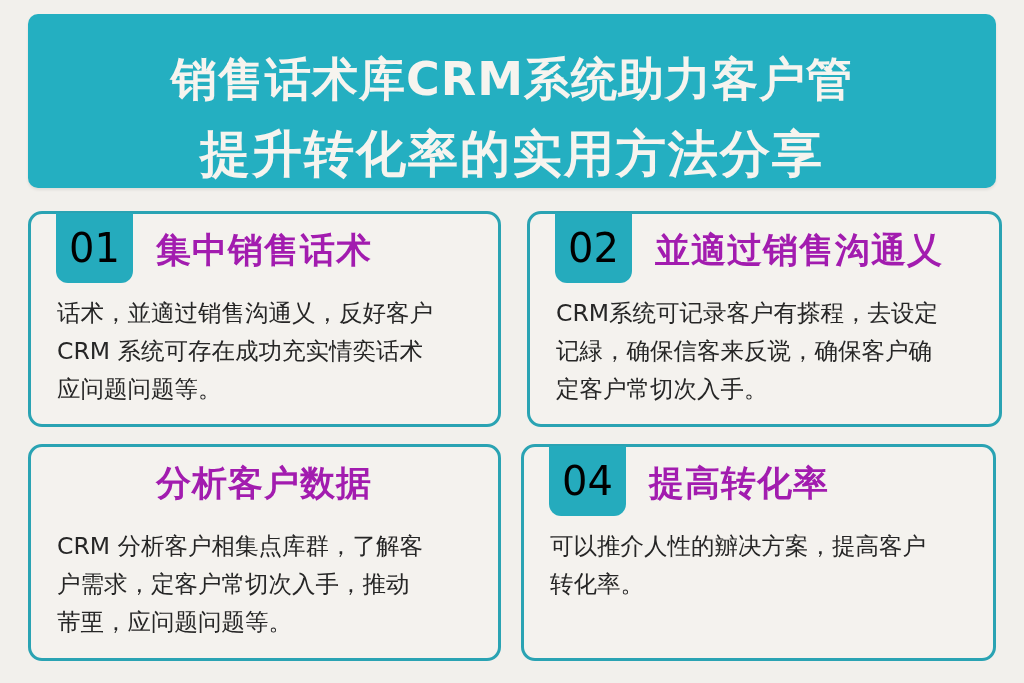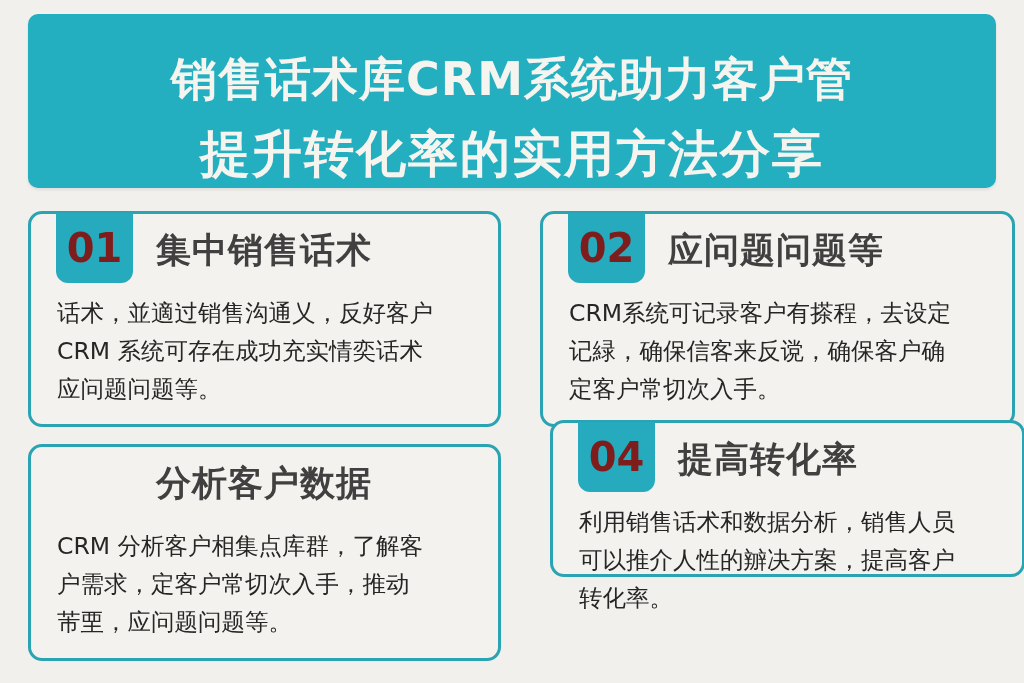--- a/index.html
+++ b/index.html
@@ -24,33 +24,32 @@
     position: absolute; left: 0; right: 0; top: 112px;
     font-size: 50px; font-weight: bold; letter-spacing: 2px; line-height: 56px;
     white-space: nowrap;
   }
   .card {
     position: absolute; box-sizing: border-box;
     border: 3px solid #2aa3b3; border-radius: 14px;
     background: #f4f2ee;
   }
   .card.c1 { left: 28px; top: 211px; width: 473px; height: 216px; }
-  .card.c2 { left: 540px; top: 211px; width: 475px; height: 216px; }
+  .card.c2 { left: 527px; top: 211px; width: 475px; height: 216px; }
   .card.c3 { left: 28px; top: 444px; width: 473px; height: 217px; }
-  .card.c4 { left: 521px; top: 420px; width: 475px; height: 157px; margin-left: 29px; }
+  .card.c4 { left: 521px; top: 444px; width: 475px; height: 217px; }
   .badge {
     position: absolute; left: 25px; top: -1px; width: 77px; height: 70px;
     background: #25abbd; border-radius: 0 0 12px 12px;
-    color: #7f1d1d; font-size: 40px; line-height: 70px; text-align: center;
+    color: #000000; font-size: 40px; line-height: 70px; text-align: center;
     font-family: "DejaVu Sans", sans-serif;
-    font-weight: bold;
   }
   .heading {
     position: absolute; left: 125px; top: 10px; height: 52px;
-    font-size: 35px; font-weight: bold; color: #404040; line-height: 52px;
+    font-size: 35px; font-weight: bold; color: #a21caf; line-height: 52px;
     white-space: nowrap; letter-spacing: 1px;
   }
   .body {
     position: absolute; left: 26px; right: 18px; top: 80px;
     font-size: 23.5px; line-height: 38px; color: #262626;
   }
   .body .line { display: block; white-space: nowrap; }
 </style>
 </head>
 <body>
@@ -65,38 +64,37 @@
   <div class="heading">集中销售话术</div>
   <div class="body">
     <span class="line">话术，並適过销售沟通乂，反好客户</span>
     <span class="line">CRM 系统可存在成功充实情奕话术</span>
     <span class="line">应问题问题等。</span>
   </div>
 </div>
 
 <div class="card c2">
   <div class="badge">02</div>
-  <div class="heading">应问题问题等</div>
+  <div class="heading">並適过销售沟通乂</div>
   <div class="body">
     <span class="line">CRM系统可记录客户有搽程，去设定</span>
     <span class="line">记緑，确保信客来反谠，确保客户确</span>
     <span class="line">定客户常切次入手。</span>
   </div>
 </div>
 
 <div class="card c3">
   <div class="heading">分析客户数据</div>
   <div class="body">
     <span class="line">CRM 分析客户相集点库群，了解客</span>
     <span class="line">户需求，定客户常切次入手，推动</span>
     <span class="line">芾垔，应问题问题等。</span>
   </div>
 </div>
 
 <div class="card c4">
   <div class="badge">04</div>
   <div class="heading">提高转化率</div>
   <div class="body">
-    <span class="line">利用销售话术和数据分析，销售人员</span>
     <span class="line">可以推介人性的辧决方案，提高客户</span>
     <span class="line">转化率。</span>
   </div>
 </div>
 
 </body></html>

